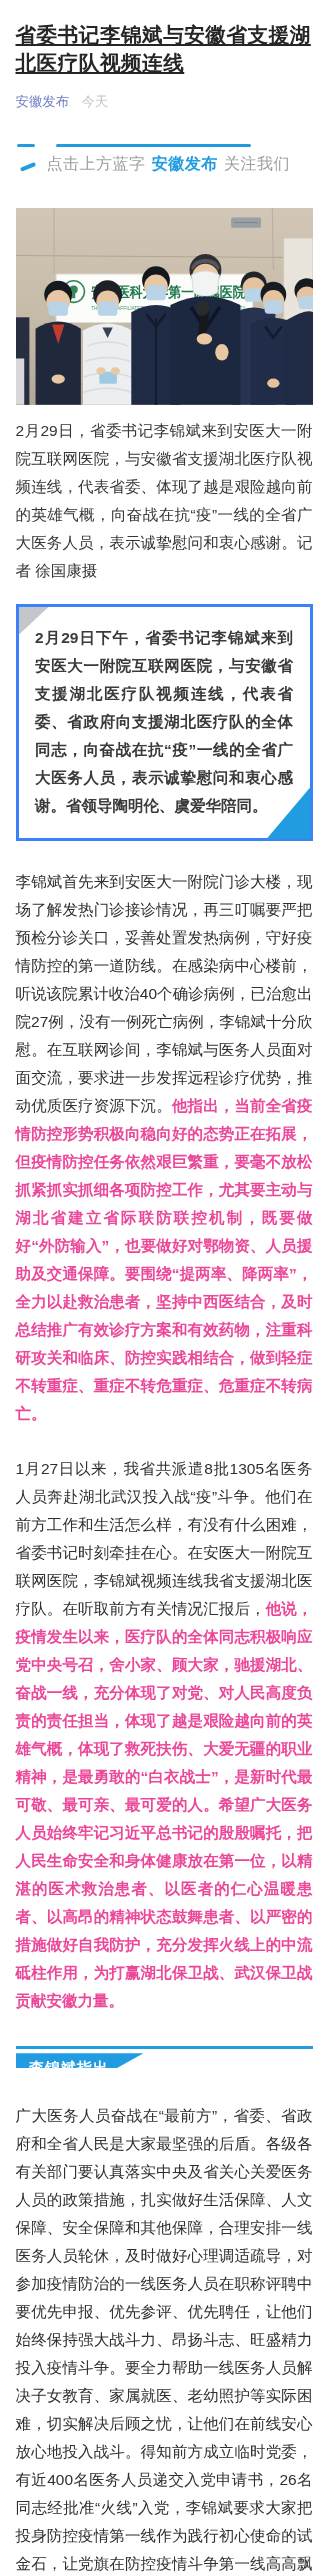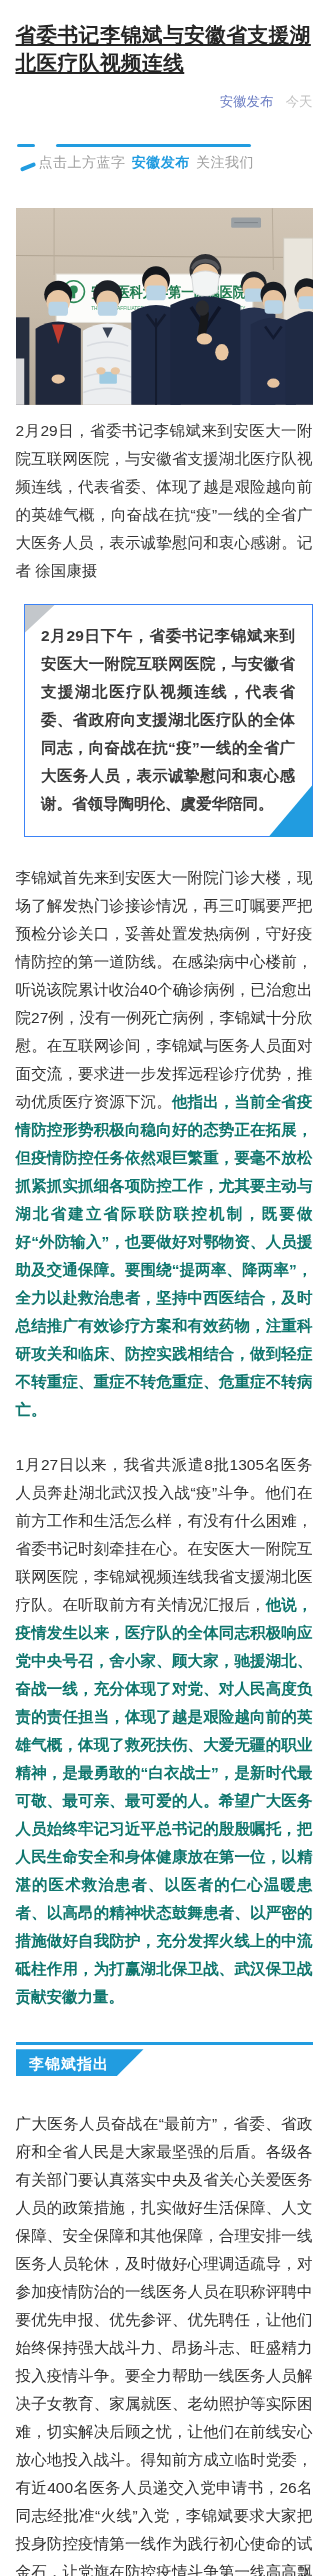--- a/index.html
+++ b/index.html
@@ -2,51 +2,51 @@
 <html style="font-size:8.2px"><head>
 <meta charset="utf-8">
 <style>
   html,body{margin:0;padding:0;background:#ffffff;}
   body{width:329px;font-family:"Liberation Sans","DejaVu Sans",sans-serif;color:#2f2f2f;}
   .page{padding:20.6px 16.5px 21.6px 15.5px;box-sizing:border-box;width:329px;}
 
   h1.title{font-size:20.6px;line-height:28px;color:#262626;font-weight:bold;
            letter-spacing:0.5px;margin:0 0 16.5px 0;text-decoration:underline;}
 
-  .byline{font-size:13.4px;margin:0 0 30px 0;text-align:right;}
+  .byline{font-size:13.4px;margin:0 0 30px 0;}
   .byline .account{color:#6b7dc3;margin-right:12.4px;cursor:pointer;}
   .byline .date{color:#c2c2c2;}
 
   .follow-banner{position:relative;height:38px;margin:0 0 29px 0;}
   .dash-a{position:absolute;left:1px;top:3.1px;width:18.5px;height:3.1px;background:#219ce0;border-radius:1.5px;}
   .dash-b{position:absolute;left:40px;top:3.1px;width:195px;height:3.1px;background:#219ce0;border-radius:1.5px;}
   .swoosh{position:absolute;left:4.1px;top:24px;width:15.5px;height:3.6px;background:#219ce0;
           border-radius:2.1px;transform:rotate(-22deg);}
-  .banner-text{position:absolute;left:23px;top:13.4px;font-size:14px;color:#9e9e9e;
+  .banner-text{position:absolute;left:31px;top:13.4px;font-size:16px;color:#9e9e9e;
                letter-spacing:0.5px;white-space:nowrap;}
   .banner-text .banner-account{color:#219ce0;font-weight:bold;margin:0 6.2px;cursor:pointer;}
 
   figure.photo{margin:0 0 12.4px 0;width:297px;height:197px;overflow:hidden;background:#c7bcab;}
 
   p.caption{font-size:15.5px;line-height:28px;color:#353535;margin:0 0 18.5px 0;text-align:justify;}
 
-  .quote-box{position:relative;border:1px solid #3b82f6;padding:17.5px 16.5px;margin:0 0 27px 8px;}
+  .quote-box{position:relative;border:3px solid #3b82f6;padding:17.5px 16.5px;margin:0 0 27px 0;}
   .quote-box p{margin:0;font-size:15.5px;line-height:28px;font-weight:bold;color:#3a3a3a;text-align:justify;}
   .fold{position:absolute;left:0;top:0;width:30px;height:28px;background:#c3c7cb;
         clip-path:polygon(0 0,100% 0,0 100%);}
   .blue-tri{position:absolute;right:-1px;bottom:-1px;width:44px;height:52px;background:#219ce0;
         clip-path:polygon(100% 0,100% 100%,0 100%);}
 
   p.para{font-size:15.5px;line-height:28px;color:#2f2f2f;margin:0 0 27px 0;text-align:justify;}
-  p.para strong{font-weight:bold;color:#0f766e;}
+  p.para strong{font-weight:bold;color:#ec4899;}
   p.para:last-child{margin-bottom:0;}
 
   .section-head{margin:31px 0 34px 0;}
   .section-head .rule{height:3.1px;background:#219ce0;}
-  .section-head .badge{margin-top:4.1px;width:128px;height:27px;background:#219ce0;
+  .section-head .badge{margin-top:4.1px;width:128px;height:15px;background:#219ce0;
         clip-path:polygon(0 0,100% 0,79% 100%,0 100%);
         color:#ffffff;font-size:15px;font-weight:bold;line-height:29px;
         padding-left:13.4px;box-sizing:border-box;letter-spacing:1px;}
 </style>
 </head>
 <body>
 
 <div class="page">
 
   <h1 class="title">省委书记李锦斌与安徽省支援湖北医疗队视频连线</h1>

